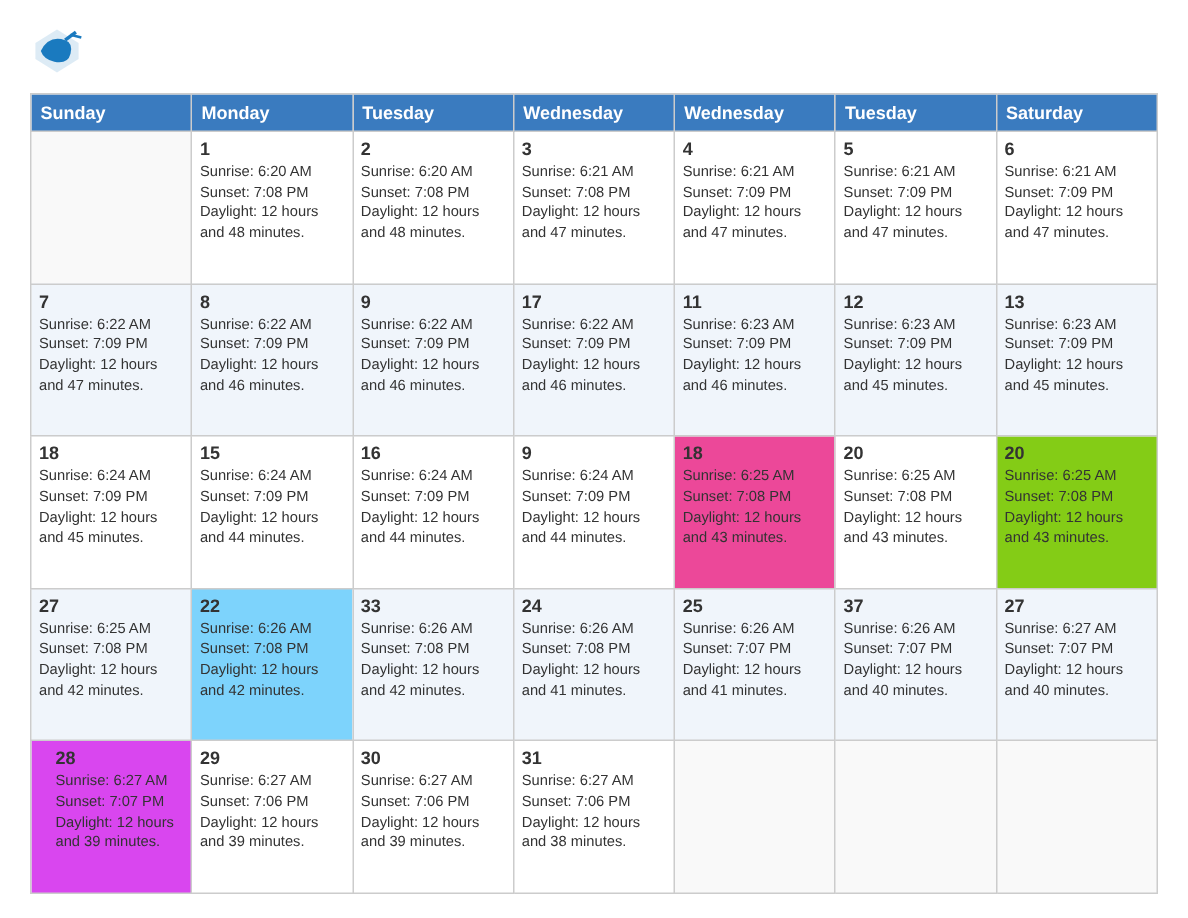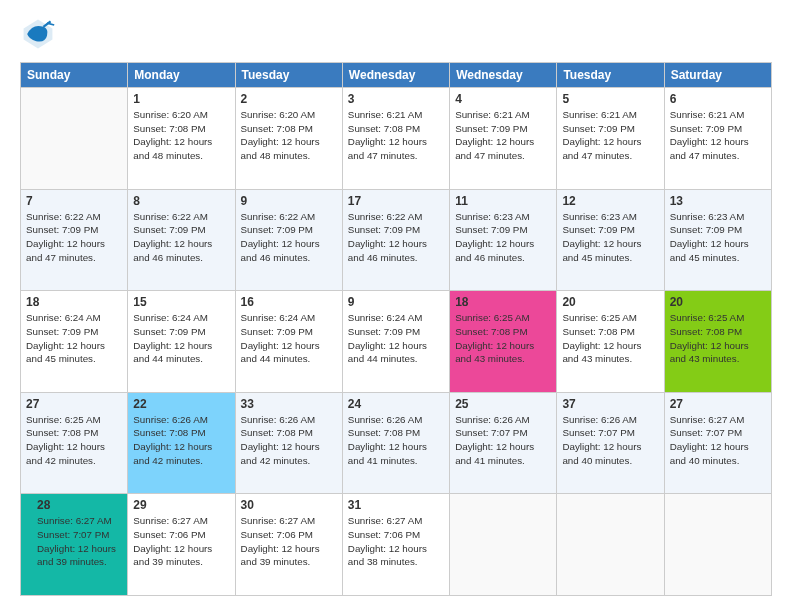--- a/index.html
+++ b/index.html
@@ -326,21 +326,21 @@
           </td>
           <td style="background: rgb(240, 245, 251);">
             <span class="day-num">27</span>
             <div class="day-info" style="white-space: pre-line;">Sunrise: 6:27 AM
 Sunset: 7:07 PM
 Daylight: 12 hours
 and 40 minutes.</div>
           </td>
         </tr>
         <tr>
-          <td style="background: #14b8a6; padding-left: 16px;">
+          <td style="background: #d946ef; padding-left: 16px;">
             <span class="day-num">28</span>
             <div class="day-info" style="white-space: pre-line;">Sunrise: 6:27 AM
 Sunset: 7:07 PM
 Daylight: 12 hours
 and 39 minutes.</div>
           </td>
           <td style="background: rgb(255, 255, 255);">
             <span class="day-num">29</span>
             <div class="day-info" style="white-space: pre-line;">Sunrise: 6:27 AM
 Sunset: 7:06 PM

